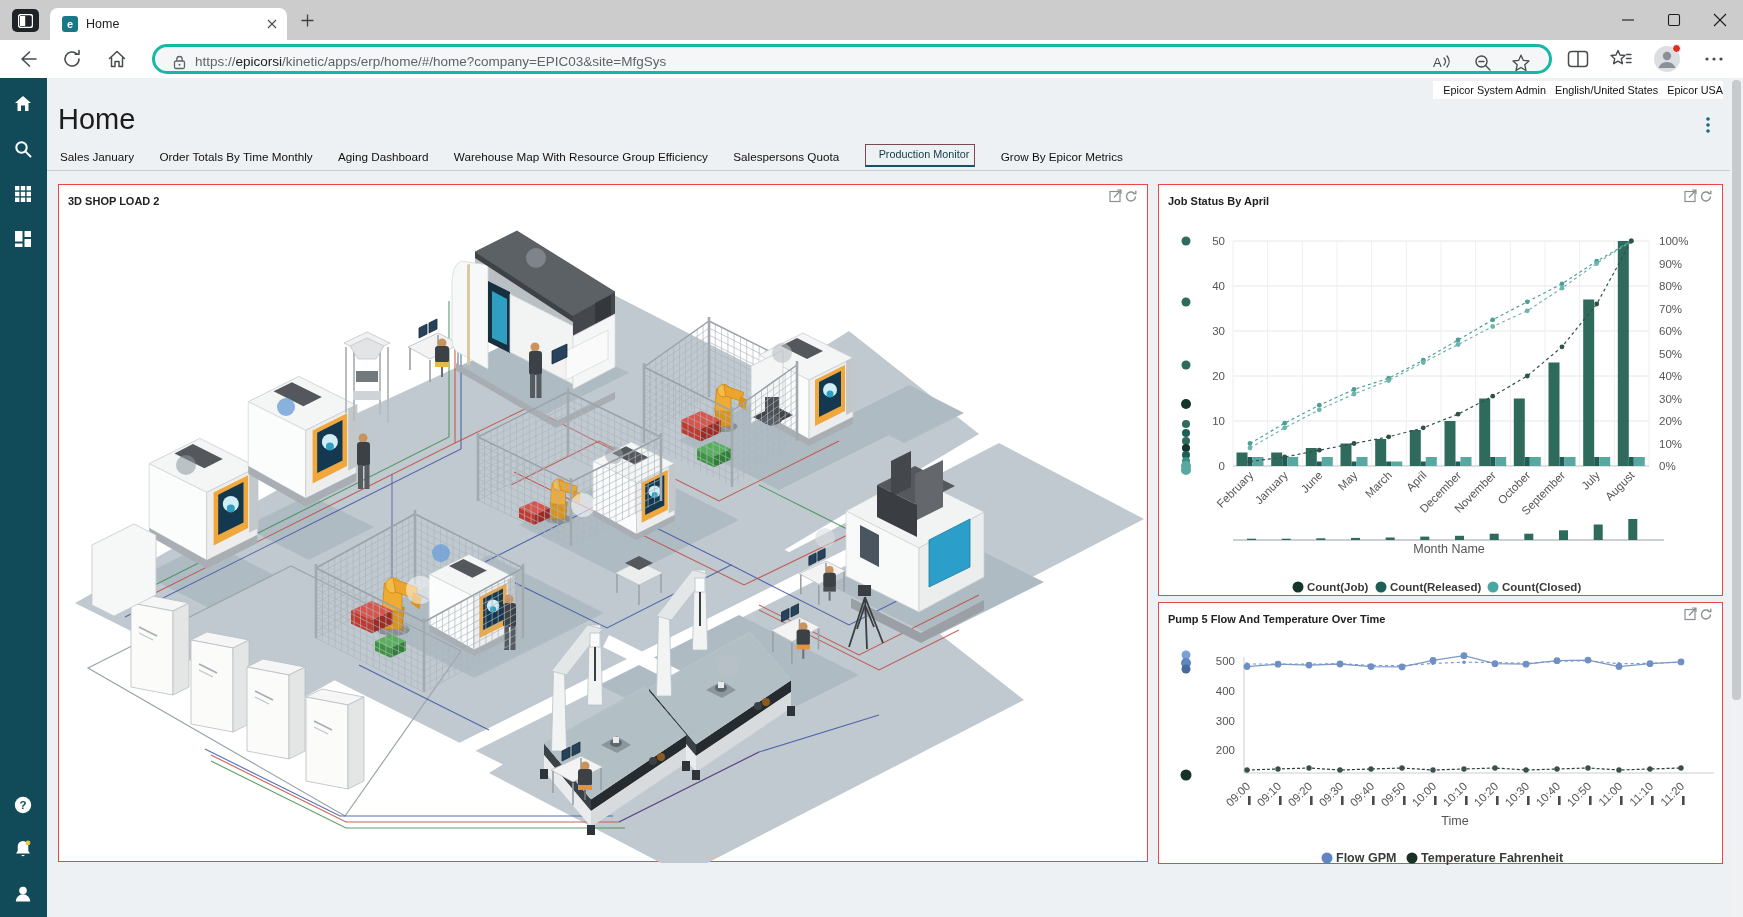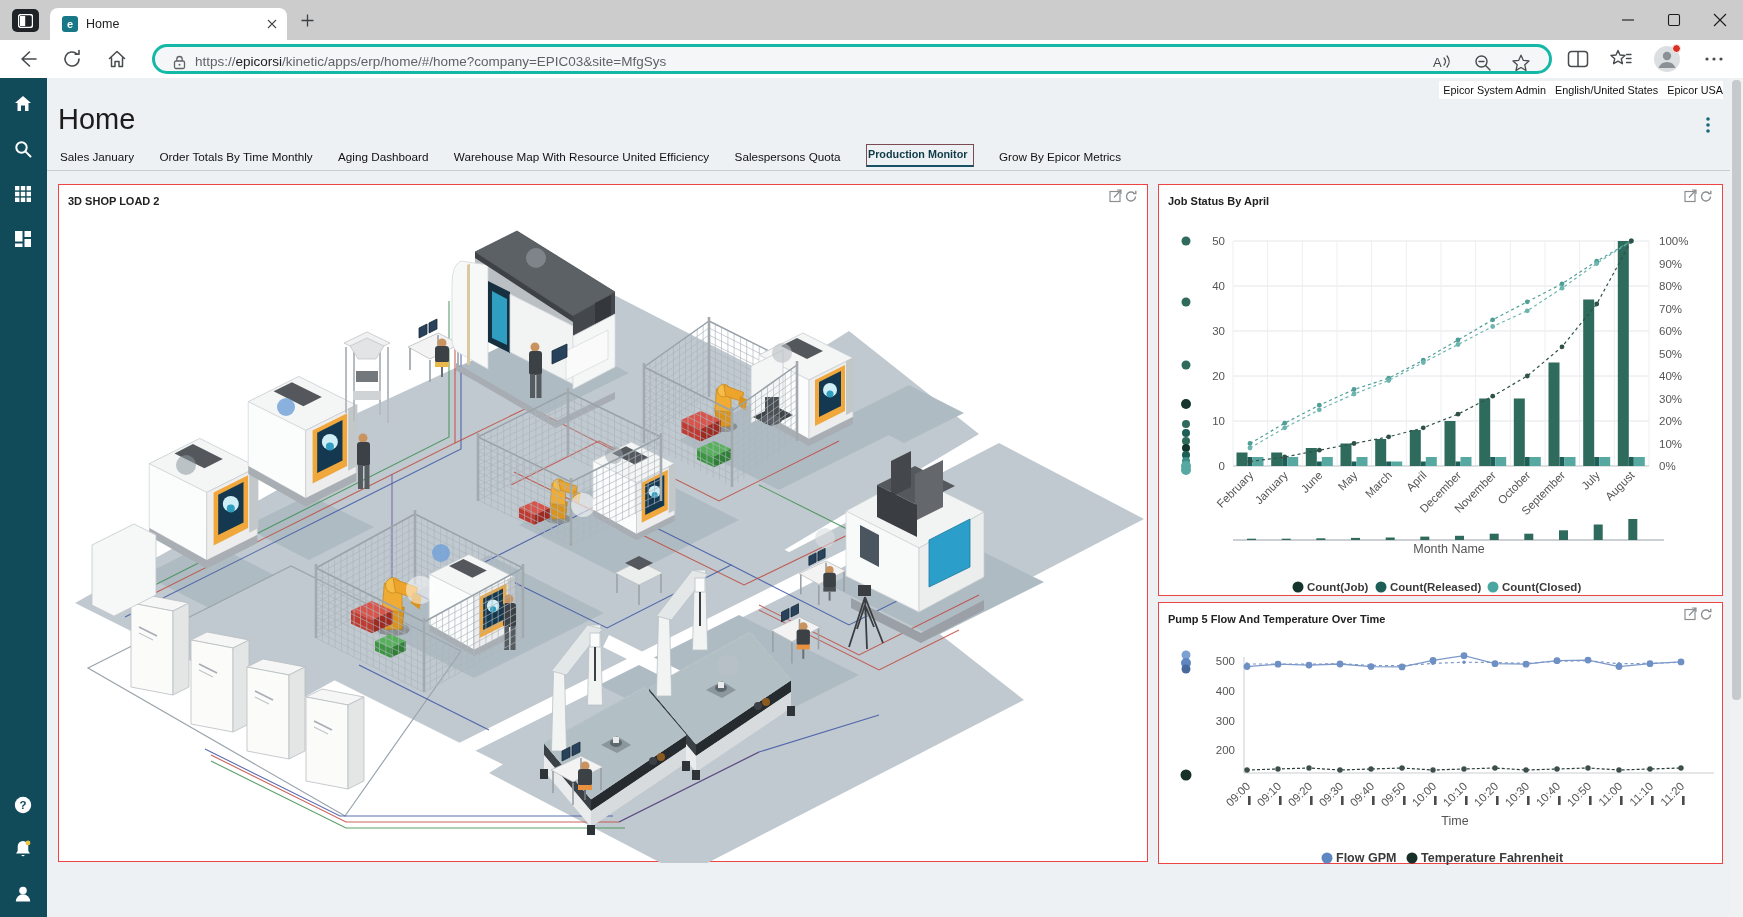--- a/index.html
+++ b/index.html
@@ -16,26 +16,26 @@
 .pill{position:absolute;left:152px;top:4px;width:1400px;height:30px;background:#f5f6f7;border:3px solid #14b8a6;border-radius:15px}
 .lock{position:absolute;left:18px;top:8px}
 .url{position:absolute;left:40px;top:7px;font-size:13.5px;color:#5f6368;white-space:nowrap}
 .u2{color:#202124}
 .pic{position:absolute;top:6px}
 .avatar{position:absolute;left:1654px;top:6px;width:26px;height:26px}
 .reddot{position:absolute;right:-1px;top:-2px;width:9px;height:9px;border-radius:50%;background:#d93025;border:1.5px solid #fff}
 .sidebar{position:absolute;left:0;top:78px;width:47px;height:839px;background:#114b59}
 .sic{position:absolute;left:13px}
 .app{position:absolute;left:47px;top:78px;width:1696px;height:839px;background:#eef1f3}
-.userstrip{position:absolute;right:20px;top:3px;background:#fff;padding:3px 0 3px 4px;font-size:10.8px;color:#111}
+.userstrip{position:absolute;right:20px;top:3px;background:#fff;padding:3px 0 3px 10px;font-size:10.8px;color:#111}
 .h1{position:absolute;left:11px;top:25px;font-size:29px;color:#1c1c1c}
 .kebab{position:absolute;left:1653px;top:38px}
 .tabs{position:absolute;left:13px;top:69px;white-space:nowrap}
 .tb{font-size:11.7px;font-weight:400;color:#111;margin-right:21px}
-.tb.sel{color:#0f3a47;font-weight:700;font-size:10.8px;border:1px solid #7c4a52;padding:3px 5px 5px 1px;border-bottom:2px solid #1a5265;position:relative;top:-3px}
+.tb.sel{color:#0f3a47;font-weight:400;font-size:10.8px;border:1px solid #7c4a52;padding:3px 5px 5px 13px;border-bottom:2px solid #1a5265;position:relative;top:-3px}
 .tabline{position:absolute;left:0px;top:92px;width:1696px;border-top:1px solid #c9cdcf}
 .panel{position:absolute;background:#fff;border:1px solid #ef4444}
 .ptitle{position:absolute;left:9px;top:10px;font-size:11px;font-weight:700;color:#222}
 .picons{position:absolute;right:8px;top:4px}
 
 .factory{left:11px;top:106px;width:1090px;height:678px}
 .jobp{left:1111px;top:106px;width:565px;height:412px}
 .pump{left:1111px;top:524px;width:565px;height:262px}
 .psvg{position:absolute;left:0;top:4px}
 .scroll{position:absolute;left:1730px;top:78px;width:13px;height:839px;background:#f0f1f2}
@@ -172,21 +172,21 @@
   <div class="h1">Home</div>
   <svg class="kebab" width="16" height="18" viewBox="0 0 16 18">
       <circle cx="8" cy="3" r="1.8" fill="#16697d"></circle>
       <circle cx="8" cy="9" r="1.8" fill="#16697d"></circle>
       <circle cx="8" cy="15" r="1.8" fill="#16697d"></circle>
     </svg>
   <div class="tabs">
     <span class="tb">Sales January</span>
     <span class="tb">Order Totals By Time Monthly</span>
     <span class="tb">Aging Dashboard</span>
-    <span class="tb">Warehouse Map With Resource United Efficiency</span>
+    <span class="tb">Warehouse Map With Resource Group Efficiency</span>
     <span class="tb">Salespersons Quota</span>
     <span class="tb sel">Production Monitor</span>
     <span class="tb">Grow By Epicor Metrics</span>
   </div>
   <div class="tabline"></div>
 
   <div class="panel factory">
       <span class="ptitle">3D SHOP LOAD 2</span>
       <span class="picons"><svg width="30" height="14" viewBox="0 0 30 14">
           <rect x="1" y="2.5" width="10" height="10" fill="none" stroke="#8b8f92" stroke-width="1.2"></rect>

